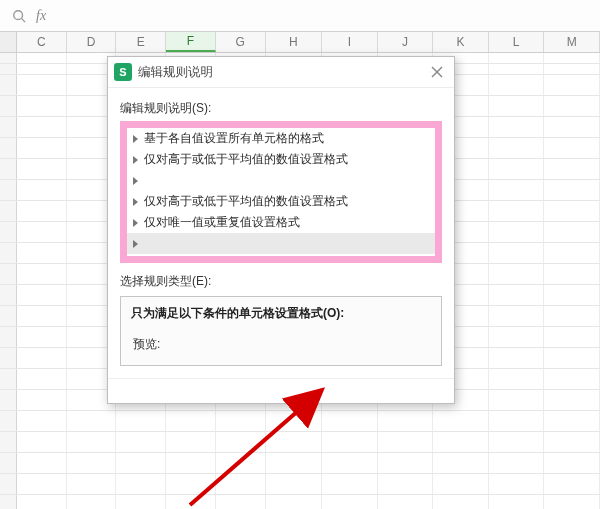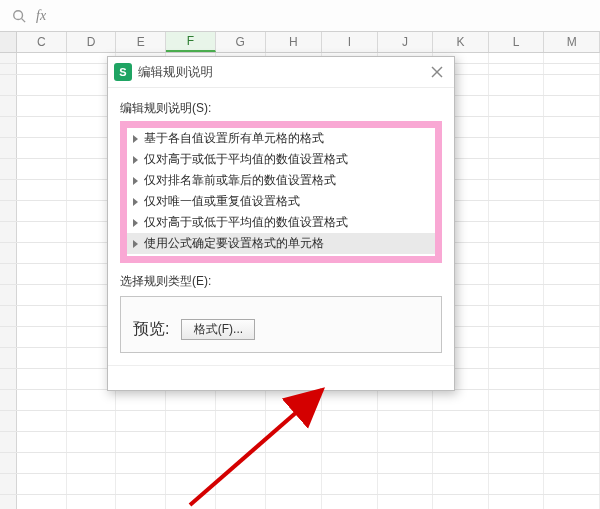--- a/index.html
+++ b/index.html
@@ -205,21 +205,21 @@
     background: #f6f6f6;
   }
   .preview-row {
     display: flex;
     align-items: stretch;
     margin-top: 14px;
     gap: 10px;
   }
   .preview-label {
     display: flex; align-items: center;
-    font-size: 16px;
+    font-size: 12px;
     color: #333;
     padding: 0 2px;
     flex: none;
   }
   .preview-box {
     flex: 1;
     height: 28px;
     border: 3px double #9a9a9a;
     display: flex; align-items: center; justify-content: center;
     font-family: "Segoe UI", Arial, sans-serif;
@@ -638,44 +638,42 @@
     <div class="rule-item">
           <span class="tri"></span>
           <span>基于各自值设置所有单元格的格式</span>
         </div>
         <div class="rule-item">
           <span class="tri"></span>
           <span>仅对高于或低于平均值的数值设置格式</span>
         </div>
         <div class="rule-item">
           <span class="tri"></span>
-          <span>仅对排名靠前或靠后的数值设置格式</span>
+        </div>
+        <div class="rule-item">
+          <span class="tri"></span>
+          <span>仅对高于或低于平均值的数值设置格式</span>
         </div>
         <div class="rule-item">
           <span class="tri"></span>
           <span>仅对唯一值或重复值设置格式</span>
         </div>
-        <div class="rule-item">
-          <span class="tri"></span>
-          <span>仅对高于或低于平均值的数值设置格式</span>
-        </div>
         <div class="rule-item selected">
           <span class="tri"></span>
-          <span>使用公式确定要设置格式的单元格</span>
         </div>
       </div>
 
     <div class="dlg-label" style="margin-top:10px;">选择规则类型(E):</div>
 
     <div class="group-box">
+      <div class="group-title">只为满足以下条件的单元格设置格式(O):</div>
 
 
       <div class="preview-row">
         <div class="preview-label">预览:</div>
-        <div class="fmt-btn">格式(F)...</div>
       </div>
     </div>
   </div>
 
   <div class="dlg-buttons">
   </div>
 </div>
 
 <svg class="arrow-layer" viewBox="0 0 600 509">
   <defs>

